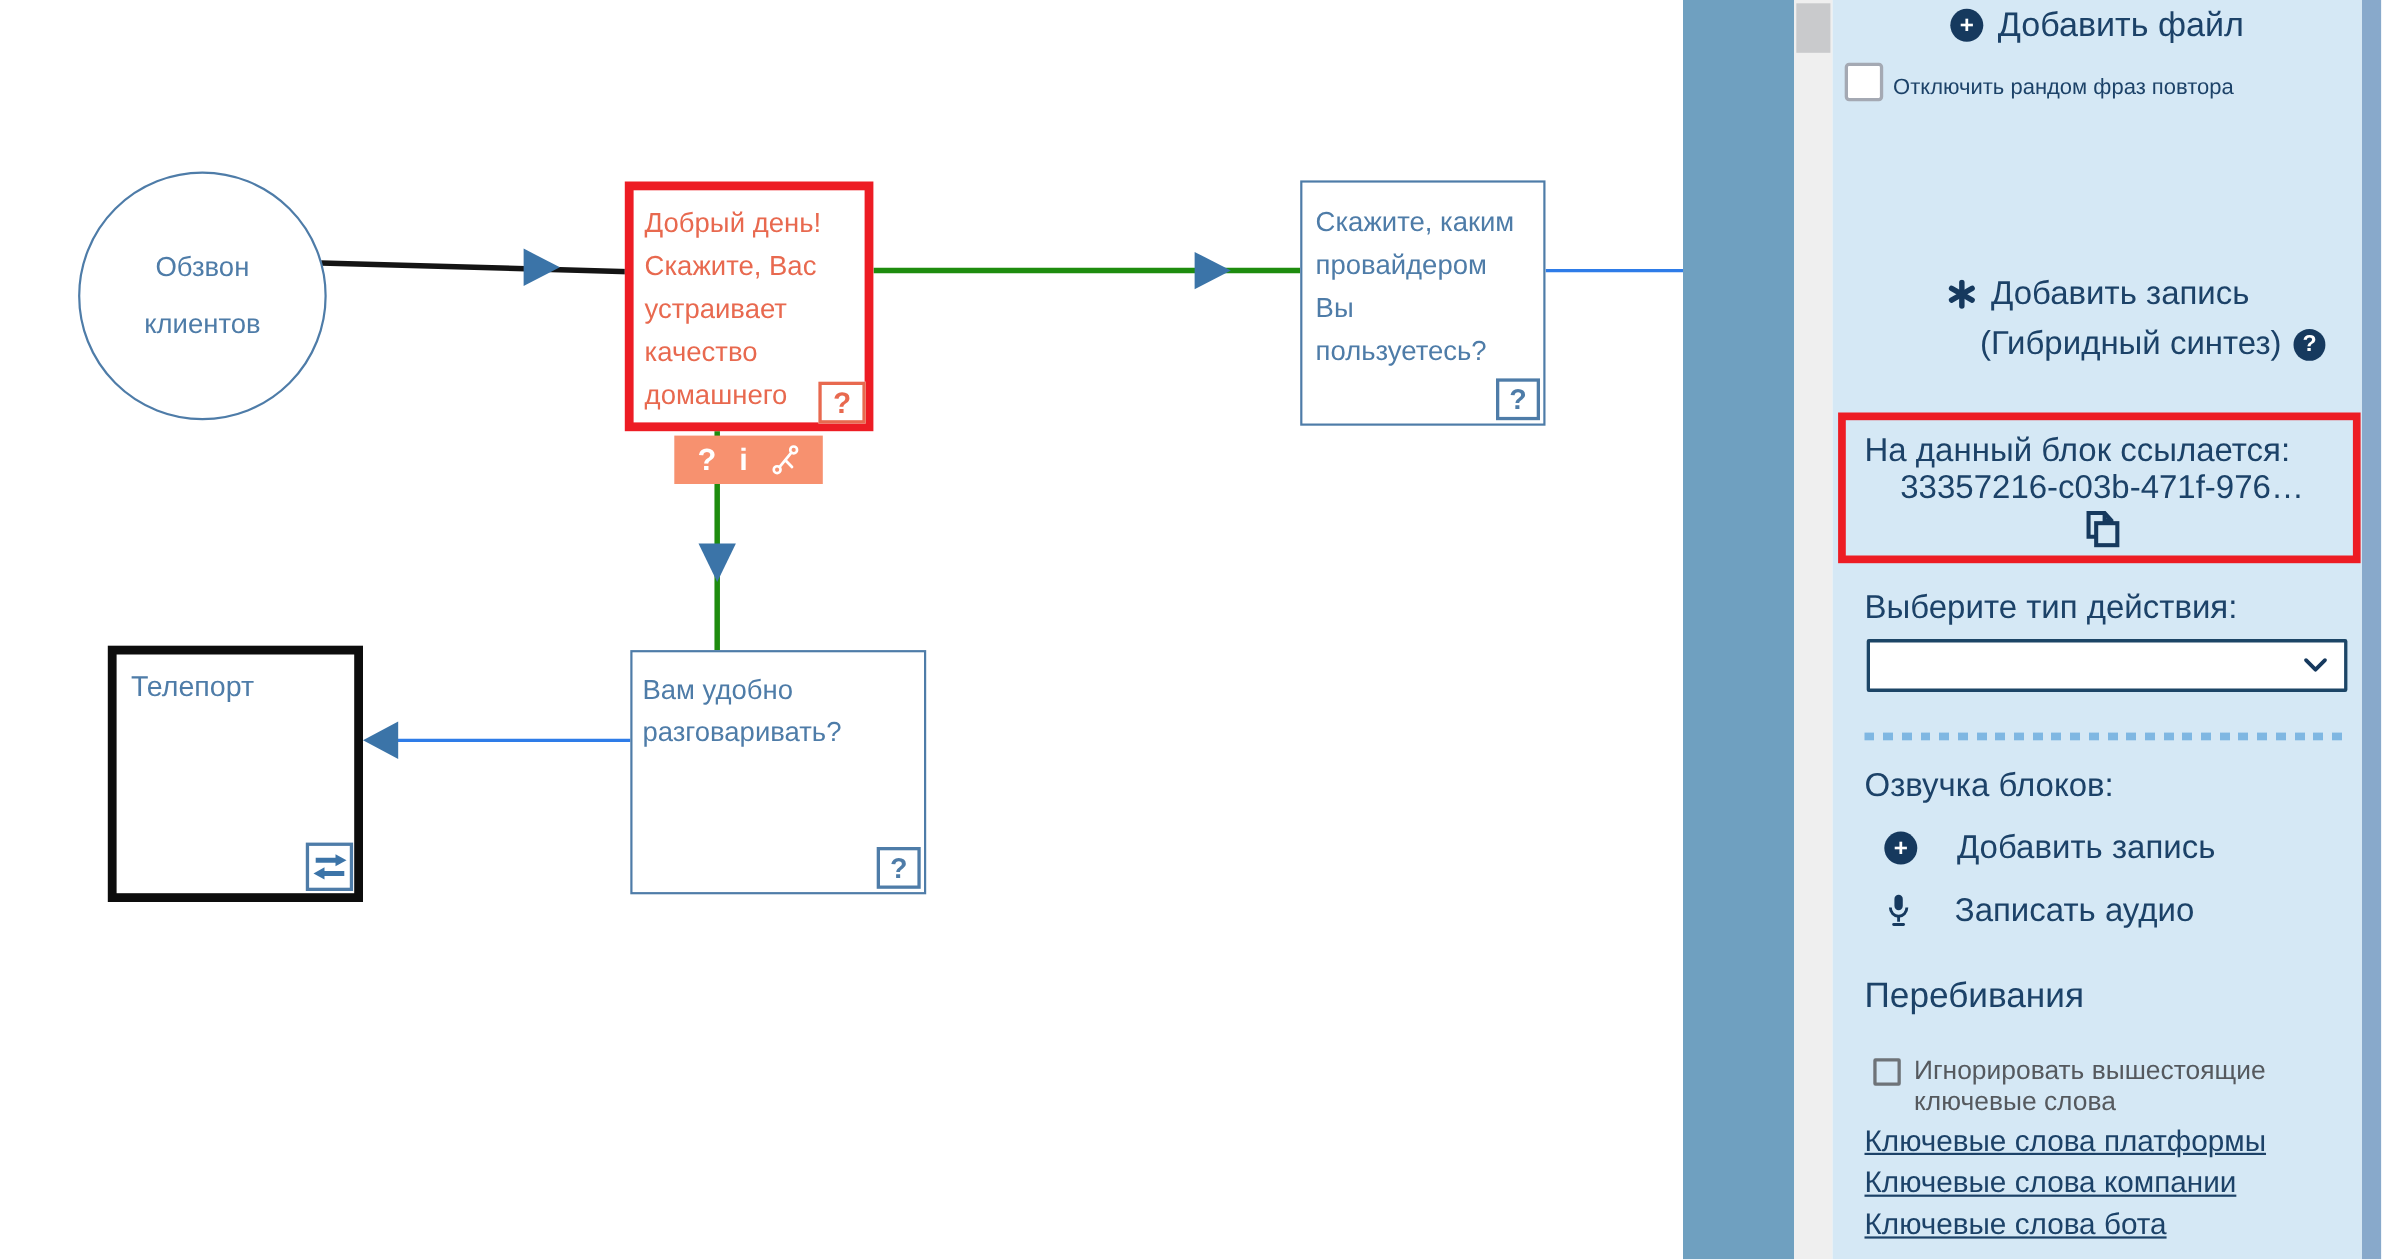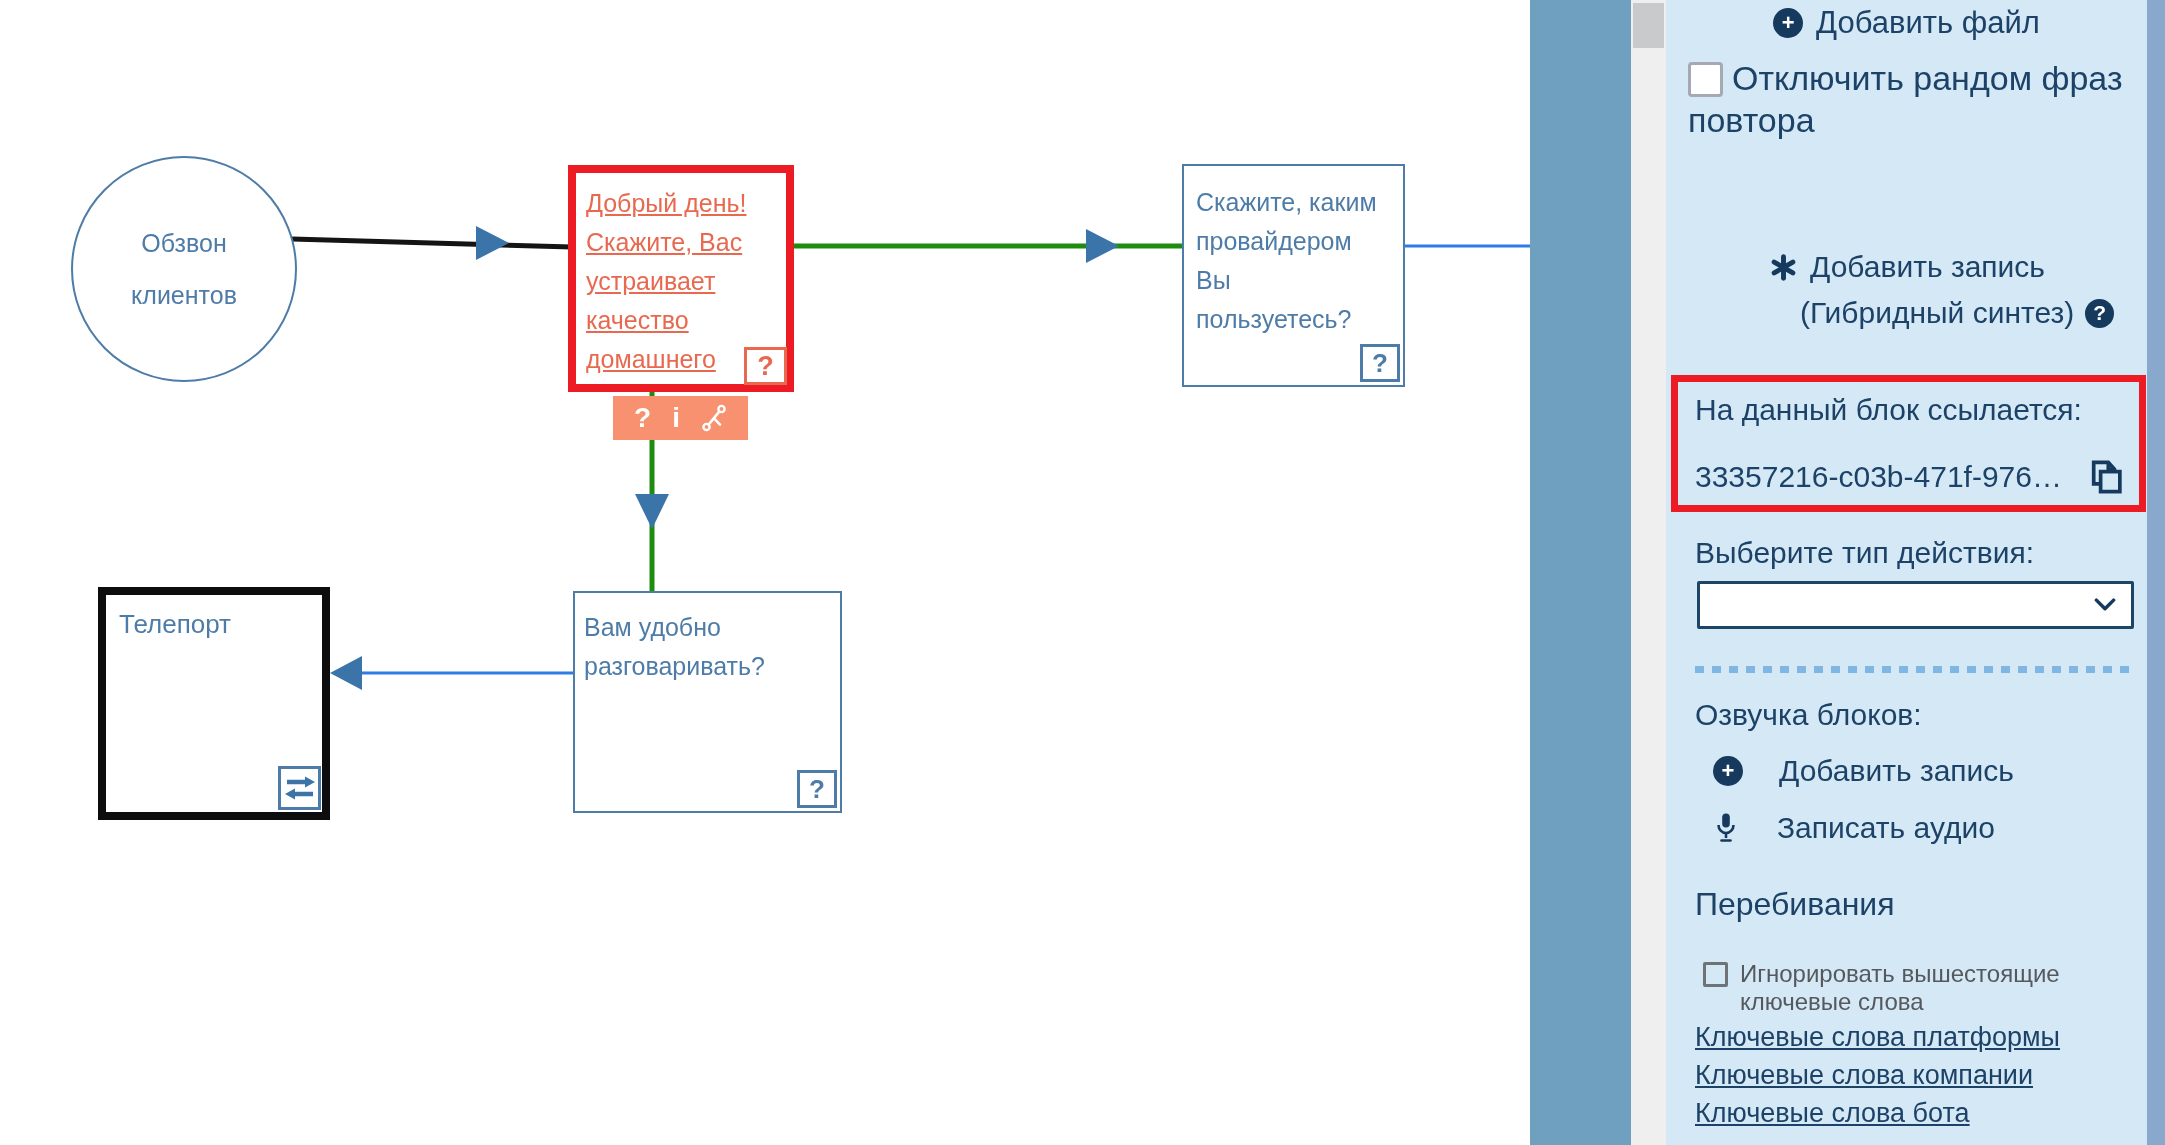--- a/index.html
+++ b/index.html
@@ -12,21 +12,21 @@
 
   .node{position:absolute;box-sizing:border-box;background:#ffffff;}
   .node-text{white-space:pre-line;font-size:25px;line-height:39px;}
 
   .start-circle{left:71px;top:156px;width:226px;height:226px;border:2px solid #4e7ca8;
       border-radius:50%;display:flex;align-items:center;justify-content:center;
       color:#4e7ca8;text-align:center;}
   .start-circle .node-text{line-height:52px;}
 
   .greeting-box{left:568px;top:165px;width:226px;height:227px;border:8px solid #ed1c24;
-      color:#e8694f;padding:11px 6px 6px 10px;text-decoration:underline;}
+      color:#e8694f;padding:11px 6px 6px 10px;}
   .provider-box{left:1182px;top:164px;width:223px;height:223px;border:2px solid #4e7ca8;
       color:#4e7ca8;padding:17px 6px 6px 12px;}
   .convenient-box{left:573px;top:591px;width:269px;height:222px;border:2px solid #4e7ca8;
       color:#4e7ca8;padding:15px 6px 6px 9px;}
   .teleport-box{left:98px;top:587px;width:232px;height:233px;border:8px solid #0d0d0d;
       color:#4e7ca8;padding:14px 6px 6px 13px;font-size:26px;}
 
   .q-badge{position:absolute;display:flex;align-items:center;justify-content:center;
       background:#ffffff;font-weight:700;}
   .q-badge.orange{right:-1px;bottom:-1px;width:37px;height:32px;border:3px solid #e8694f;
@@ -54,33 +54,33 @@
       color:#1c4268;font-size:30px;}
   .sidebar .abs{position:absolute;}
 
   .row-add-file{top:3px;left:0;width:100%;display:flex;justify-content:center;
       align-items:center;gap:13px;height:40px;font-size:31px;}
   .icon-circle{display:inline-flex;align-items:center;justify-content:center;
       border-radius:50%;background:#16395e;color:#ffffff;font-weight:700;flex:0 0 auto;}
   .icon-circle.big{width:30px;height:30px;font-size:22px;}
   .icon-circle.help{width:29px;height:29px;font-size:21px;}
 
-  .row-disable-random{top:57px;left:22px;width:440px;line-height:42px;font-size:34px;}
+  .row-disable-random{top:57px;left:11px;width:440px;line-height:42px;font-size:20px;}
   .checkbox{display:inline-block;box-sizing:border-box;background:#ffffff;
       border:3px solid #a4a9b3;border-radius:4px;width:35px;height:35px;
       vertical-align:-7px;margin-right:9px;}
 
   .row-hybrid{top:246px;left:0;width:100%;}
   .hybrid-l1{display:flex;align-items:center;gap:13px;padding-left:104px;height:42px;}
   .hybrid-l2{display:flex;align-items:center;gap:11px;padding-left:134px;height:42px;margin-top:4px;}
 
   .ref-block{top:375px;left:5px;width:475px;height:137px;box-sizing:border-box;
       border:7px solid #ed1c24;padding:11px 12px 8px 17px;display:flex;
       flex-direction:column;justify-content:space-between;}
-  .ref-id-row{display:flex;align-items:center;justify-content:space-between;}
+  .ref-id-row{display:flex;align-items:center;justify-content:space-between;flex-direction:column;}
 
   .action-label{top:536px;left:29px;}
   .action-select{top:581px;left:31px;width:437px;height:48px;box-sizing:border-box;
       background:#ffffff;border:3px solid #1c4566;border-radius:2px;display:flex;
       align-items:center;justify-content:flex-end;padding-right:15px;cursor:pointer;}
 
   .dashed-divider{top:666px;left:29px;width:438px;height:7px;
       background:repeating-linear-gradient(90deg,#7fb7e2 0 9px,transparent 9px 17px);}
 
   .voice-heading{top:698px;left:29px;}

